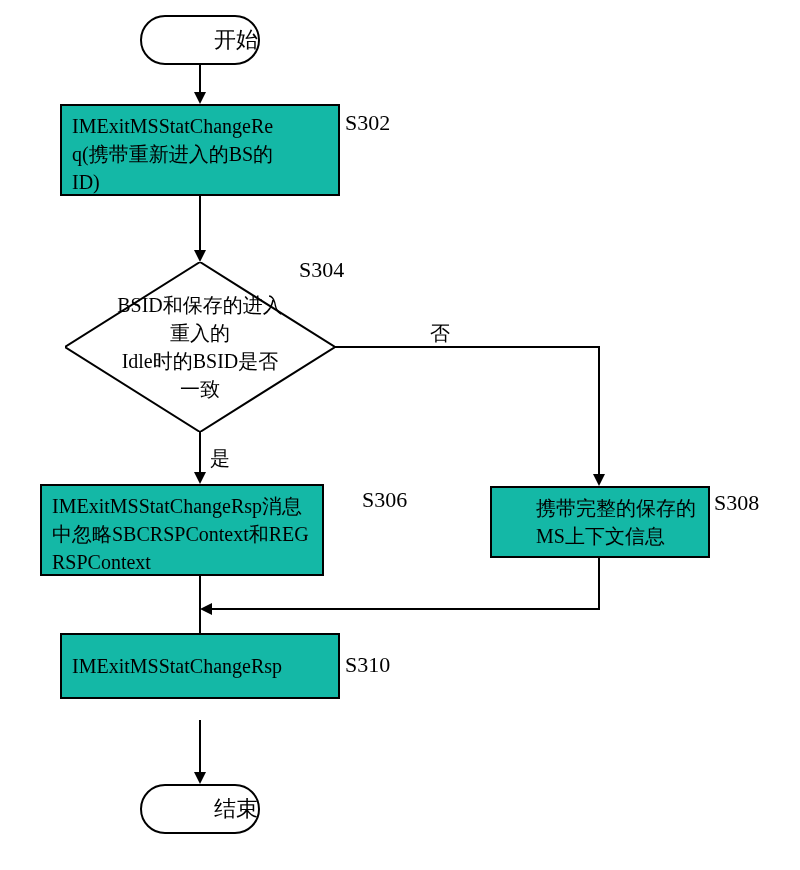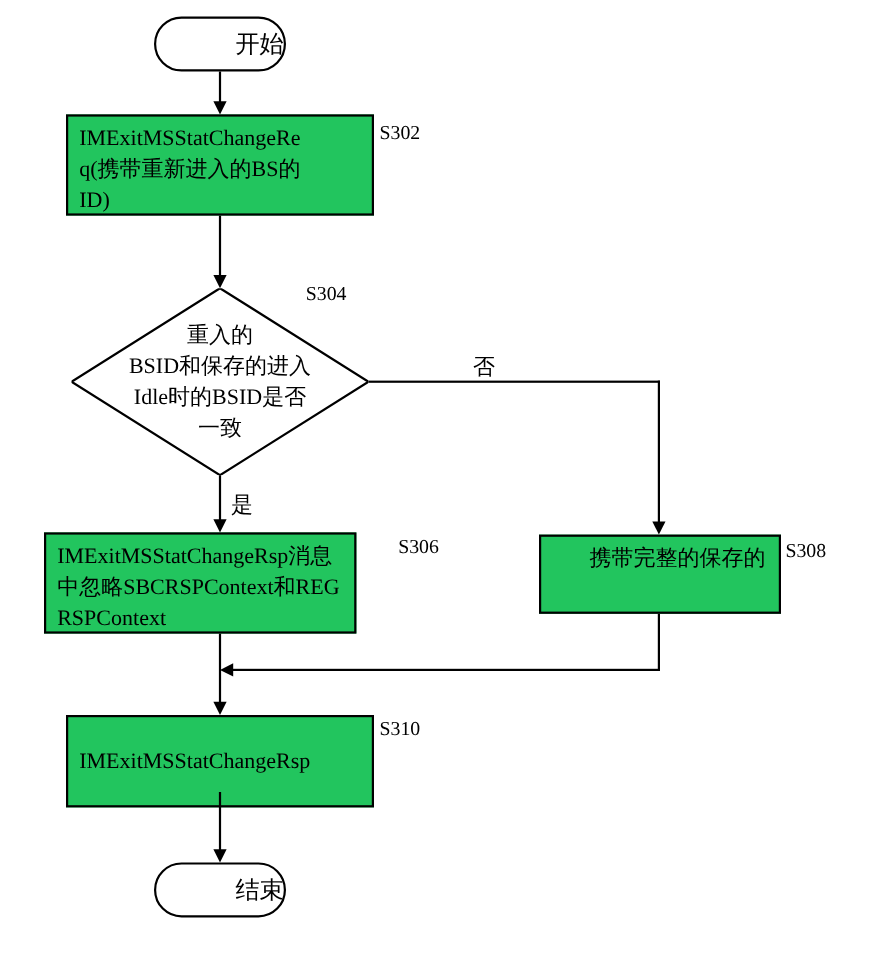--- a/index.html
+++ b/index.html
@@ -20,28 +20,28 @@
       border-radius: 50px;
       display: flex;
       align-items: center;
       justify-content: flex-end;
       font-size: 22px;
       background: #fff;
     }
     .process {
       position: absolute;
       border: 2px solid #000;
-      background: #22c55e;
+      background: #14b8a6;
       padding: 6px 10px;
       font-size: 20px;
       line-height: 1.4;
     }
     .step-label {
       position: absolute;
-      font-size: 18px;
+      font-size: 22px;
     }
     .arrow-line-v {
       position: absolute;
       width: 2px;
       background: #000;
     }
     .arrow-line-h {
       position: absolute;
       height: 2px;
       background: #000;
@@ -107,27 +107,27 @@
 <div class="step-label" style="left:345px; top:110px;">S302</div>
 
 <div class="arrow-line-v" style="left:199px; top:196px; height:56px;"></div>
 <div class="arrow-head-down" style="left:194px; top:250px;"></div>
 
 <div class="diamond-wrap" style="left:65px; top:262px;">
   <svg class="diamond-shape" viewBox="0 0 270 170">
     <polygon points="135,0 270,85 135,170 0,85" fill="#fff" stroke="#000" stroke-width="2"></polygon>
   </svg>
   <div class="diamond-text">
+    <div>BSID和保存的进入</div>
     <div>重入的</div>
-    <div>BSID和保存的进入</div>
     <div>Idle时的BSID是否</div>
     <div>一致</div>
   </div>
 </div>
-<div class="step-label" style="left:278px; top:257px;font-family:Liberation Serif, serif;">S304</div>
+<div class="step-label" style="left:299px; top:257px;font-family:Liberation Serif, serif;">S304</div>
 
 <div class="edge-label" style="left:210px; top:445px;">是</div>
 
 <div class="arrow-line-v" style="left:199px; top:432px; height:42px;"></div>
 <div class="arrow-head-down" style="left:194px; top:472px;"></div>
 
 <div class="edge-label" style="left:430px; top:320px;">否</div>
 
 <div class="arrow-line-h" style="left:335px; top:346px; width:265px;"></div>
 <div class="arrow-line-v" style="left:598px; top:346px; height:130px;"></div>
@@ -135,31 +135,32 @@
 
 <div class="process" style="left:40px; top:484px; width:284px; height:92px;">
   <div>IMExitMSStatChangeRsp消息</div>
   <div>中忽略SBCRSPContext和REG</div>
   <div>RSPContext</div>
 </div>
 <div class="step-label" style="left:362px; top:487px;">S306</div>
 
 <div class="process" style="left:490px; top:486px; width:220px; height:72px;padding-left:44px;">
   <div>携带完整的保存的</div>
+  <div>MS上下文信息</div>
 </div>
 <div class="step-label" style="left:714px; top:490px;text-align:center;">S308</div>
 
 <div class="arrow-line-v" style="left:199px; top:576px; height:64px;"></div>
 <div class="arrow-head-down" style="left:194px; top:638px;"></div>
 
 <div class="arrow-line-v" style="left:598px; top:558px; height:52px;"></div>
 <div class="arrow-line-h" style="left:210px; top:608px; width:390px;"></div>
 <div class="arrow-head-left" style="left:200px; top:603px;"></div>
 
-<div class="process" style="left:60px; top:650px; width:280px; height:84px; display:flex; align-items:center;">
+<div class="process" style="left:60px; top:633px; width:280px; height:66px; display:flex; align-items:center;">
   <div>IMExitMSStatChangeRsp</div>
 </div>
 <div class="step-label" style="left:345px; top:652px;">S310</div>
 
 <div class="arrow-line-v" style="left:199px; top:720px; height:54px;"></div>
 <div class="arrow-head-down" style="left:194px; top:772px;"></div>
 
 <div class="terminator" style="left:140px; top:784px; width:120px; height:50px;">
   <span>结束</span>
 </div>

